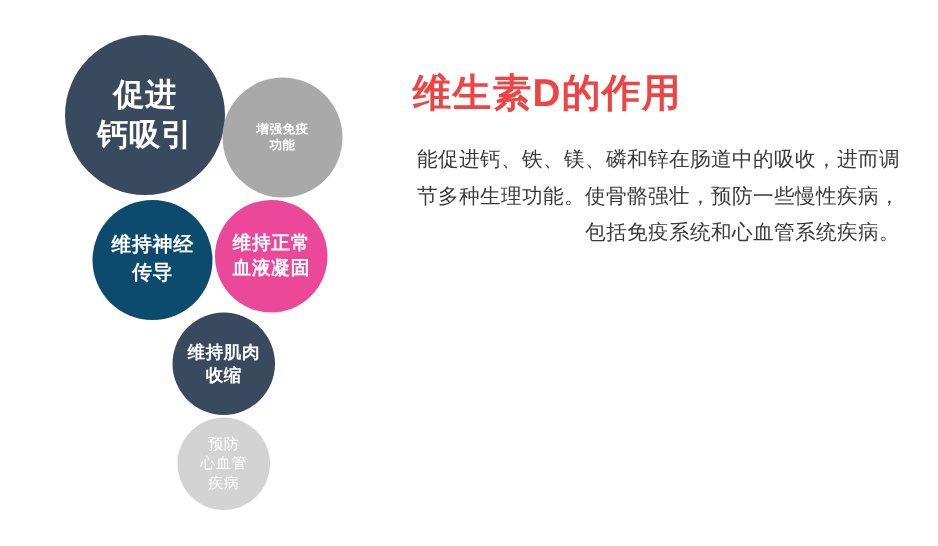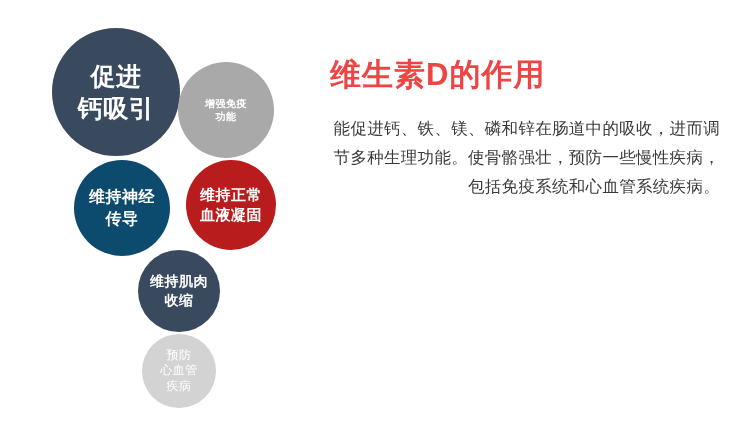--- a/index.html
+++ b/index.html
@@ -60,25 +60,25 @@
     top: 160px;
     width: 96px;
     height: 96px;
     background: #0c4a6e;
     font-size: 16px;
     font-weight: bold;
     line-height: 1.35;
   }
   
   .b-blood {
-    left: 186px;
+    left: 172px;
     top: 160px;
     width: 90px;
     height: 90px;
-    background: #b91c1c;
+    background: #ec4899;
     font-size: 15px;
     font-weight: bold;
     line-height: 1.35;
   }
   
   .b-muscle {
     left: 138px;
     top: 250px;
     width: 82px;
     height: 82px;

